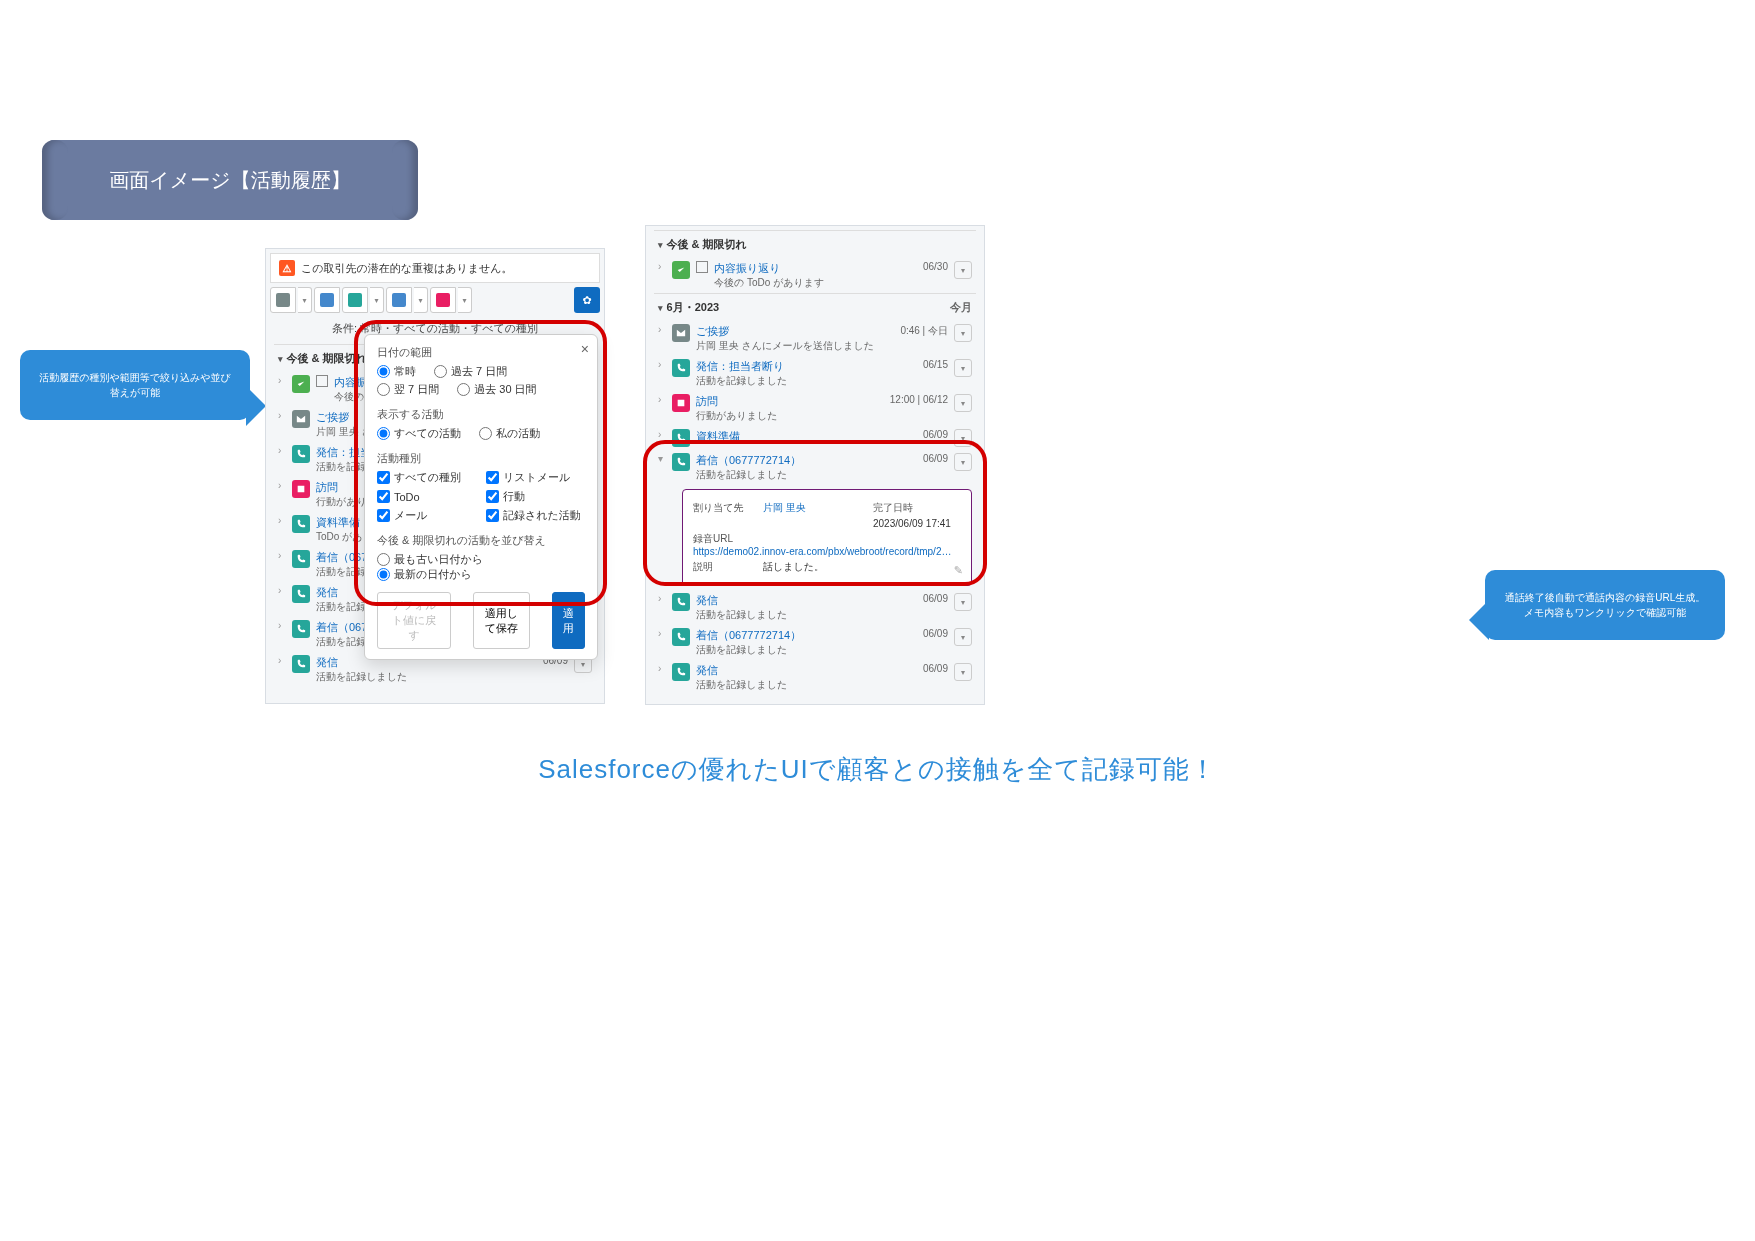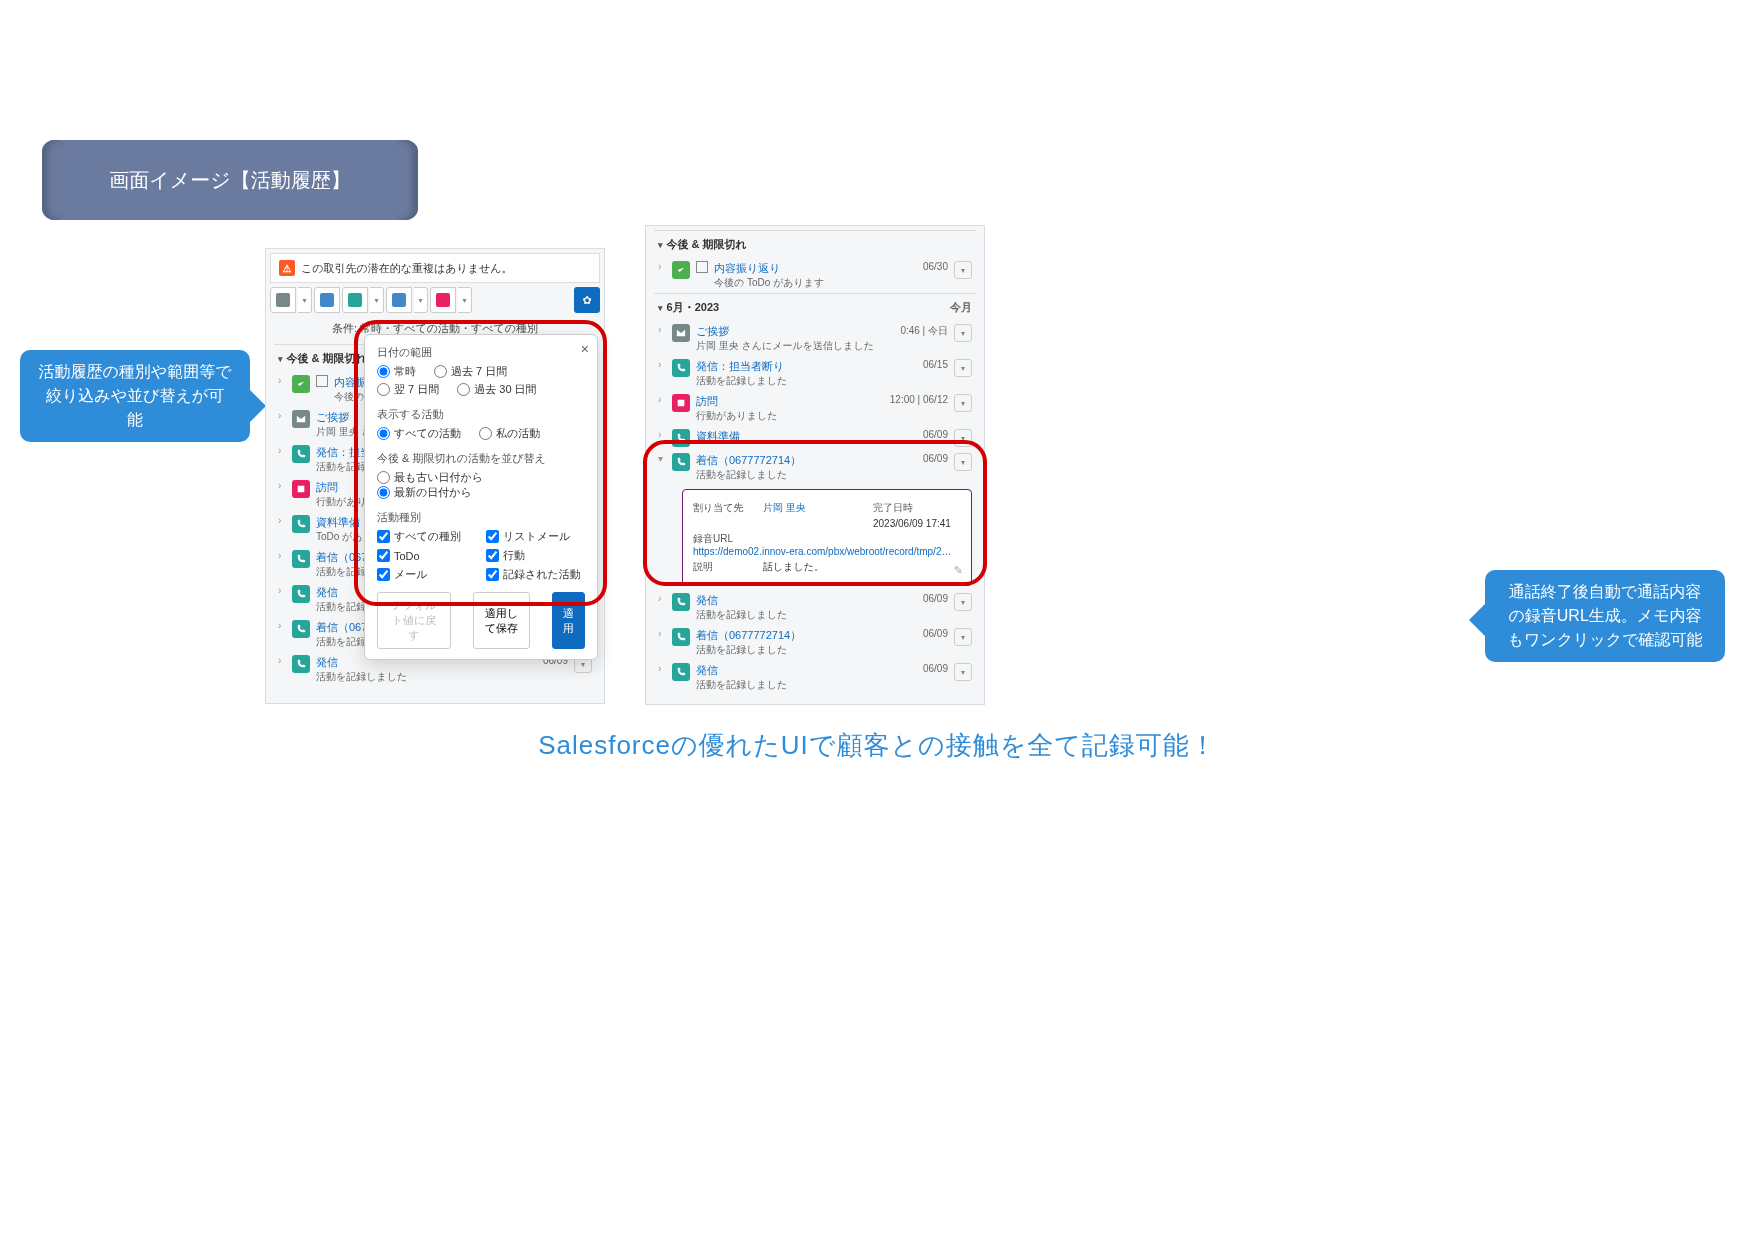--- a/index.html
+++ b/index.html
@@ -5,21 +5,21 @@
   * { box-sizing: border-box; margin: 0; padding: 0; }
   body { font-family: "Yu Gothic", "Meiryo", sans-serif; background: #fff; width: 1755px; height: 1241px; position: relative; font-size: 12px; color: #333; }
 
   
   .ribbon { position: absolute; top: 140px; left: 50px; width: 360px; height: 80px; background: #6b7ba0; color: #fff; display: flex; align-items: center; justify-content: center; font-size: 20px; border-radius: 2px; }
   .ribbon::before, .ribbon::after { content: ""; position: absolute; width: 26px; height: 80px; background: #6b7ba0; top: 0; border-radius: 50% / 14%; }
   .ribbon::before { left: -8px; box-shadow: inset 6px 0 6px rgba(0,0,0,.2); }
   .ribbon::after  { right: -8px; box-shadow: inset -6px 0 6px rgba(0,0,0,.2); }
 
   
-  .callout { position: absolute; background: #2e8cd8; color: #fff; border-radius: 10px; padding: 10px 18px; font-size: 16px; line-height: 1.5; text-align: center; }
+  .callout { position: absolute; background: #2e8cd8; color: #fff; border-radius: 10px; padding: 20px 18px; font-size: 10px; line-height: 1.5; text-align: center; }
   .callout.left { top: 350px; left: 20px; width: 230px; }
   .callout.right{ top: 570px; right: 30px; width: 240px; }
   .callout.left::after { content: ""; position: absolute; right: -36px; top: 36px; border: 20px solid transparent; border-left-color: #2e8cd8; }
   .callout.right::after{ content: ""; position: absolute; left: -36px; top: 30px; border: 20px solid transparent; border-right-color: #2e8cd8; }
 
   
   .panel { position: absolute; width: 340px; background: #f4f6f8; border: 1px solid #d8dde3; font-size: 11px; overflow: hidden; }
   .panel.left  { top: 248px; left: 265px; height: 456px; }
   .panel.right { top: 225px; left: 645px; height: 480px; }
 
@@ -68,21 +68,21 @@
   .red-ring1 { position: absolute; top: 320px; left: 354px; width: 253px; height: 286px; border: 4px solid #d40000; border-radius: 22px; z-index: 6; pointer-events: none; }
   .red-ring2 { position: absolute; top: 440px; left: 643px; width: 344px; height: 146px; border: 4px solid #d40000; border-radius: 22px; z-index: 6; pointer-events: none; }
 
   
   .detail { background: #fff; border: 1px solid #701a75; border-radius: 4px; margin: 4px 4px 4px 28px; padding: 8px 10px; position: relative; }
   .detail .row { display: flex; font-size: 10px; margin: 3px 0; }
   .detail .lbl { width: 70px; color: #555; }
   .detail .val { color: #0f6bc0; }
   .detail .edit-ico { position: absolute; right: 8px; bottom: 8px; color: #aaa; }
 
-  .footer-text { position: absolute; top: 728px; width: 100%; text-align: center; color: #2e8cd8; font-size: 26px; letter-spacing: 1px; }
+  .footer-text { position: absolute; top: 752px; width: 100%; text-align: center; color: #2e8cd8; font-size: 26px; letter-spacing: 1px; }
 
   .link { color: #0f6bc0; }
   .mono-label { color: #666; }
 </style>
 </head>
 <body>
 
 <div class="ribbon">
   <span>画面イメージ【活動履歴】</span>
 </div>
@@ -298,66 +298,66 @@
   <div class="pop-grp">
     <div class="g-ttl">表示する活動</div>
     <div class="radio-row">
       <label class="radio">
           <input type="radio" checked="" style="">
           <span>すべての活動</span>
         </label>
       <label class="radio">
           <input type="radio" style="">
           <span>私の活動</span>
+        </label>
+    </div>
+  </div>
+
+  <div class="pop-grp">
+    <div class="g-ttl">活動種別</div>
+    <div class="chk-grid">
+      <label class="ckb">
+          <input type="checkbox" checked="" style="">
+          <span>すべての種別</span>
+        </label>
+      <label class="ckb">
+          <input type="checkbox" checked="" style="">
+          <span>リストメール</span>
+        </label>
+      <label class="ckb">
+          <input type="checkbox" checked="" style="">
+          <span>ToDo</span>
+        </label>
+      <label class="ckb">
+          <input type="checkbox" checked="" style="">
+          <span>行動</span>
+        </label>
+      <label class="ckb">
+          <input type="checkbox" checked="" style="">
+          <span>メール</span>
+        </label>
+      <label class="ckb">
+          <input type="checkbox" checked="" style="">
+          <span>記録された活動</span>
         </label>
     </div>
   </div>
 
   <div class="pop-grp">
     <div class="g-ttl">今後 &amp; 期限切れの活動を並び替え</div>
     <label class="radio">
         <input type="radio" style="">
         <span>最も古い日付から</span>
       </label>
     <label class="radio">
         <input type="radio" checked="" style="">
         <span>最新の日付から</span>
       </label>
   </div>
 
-  <div class="pop-grp">
-    <div class="g-ttl">活動種別</div>
-    <div class="chk-grid">
-      <label class="ckb">
-          <input type="checkbox" checked="" style="">
-          <span>すべての種別</span>
-        </label>
-      <label class="ckb">
-          <input type="checkbox" checked="" style="">
-          <span>リストメール</span>
-        </label>
-      <label class="ckb">
-          <input type="checkbox" checked="" style="">
-          <span>ToDo</span>
-        </label>
-      <label class="ckb">
-          <input type="checkbox" checked="" style="">
-          <span>行動</span>
-        </label>
-      <label class="ckb">
-          <input type="checkbox" checked="" style="">
-          <span>メール</span>
-        </label>
-      <label class="ckb">
-          <input type="checkbox" checked="" style="">
-          <span>記録された活動</span>
-        </label>
-    </div>
-  </div>
-
   <div class="pop-foot">
     <button class="disabled">デフォルト値に戻す</button>
     <button>適用して保存</button>
     <button class="primary">適用</button>
   </div>
 </div>
 
 <div class="panel right">
   <div class="section">
     <div class="section-hdr">

